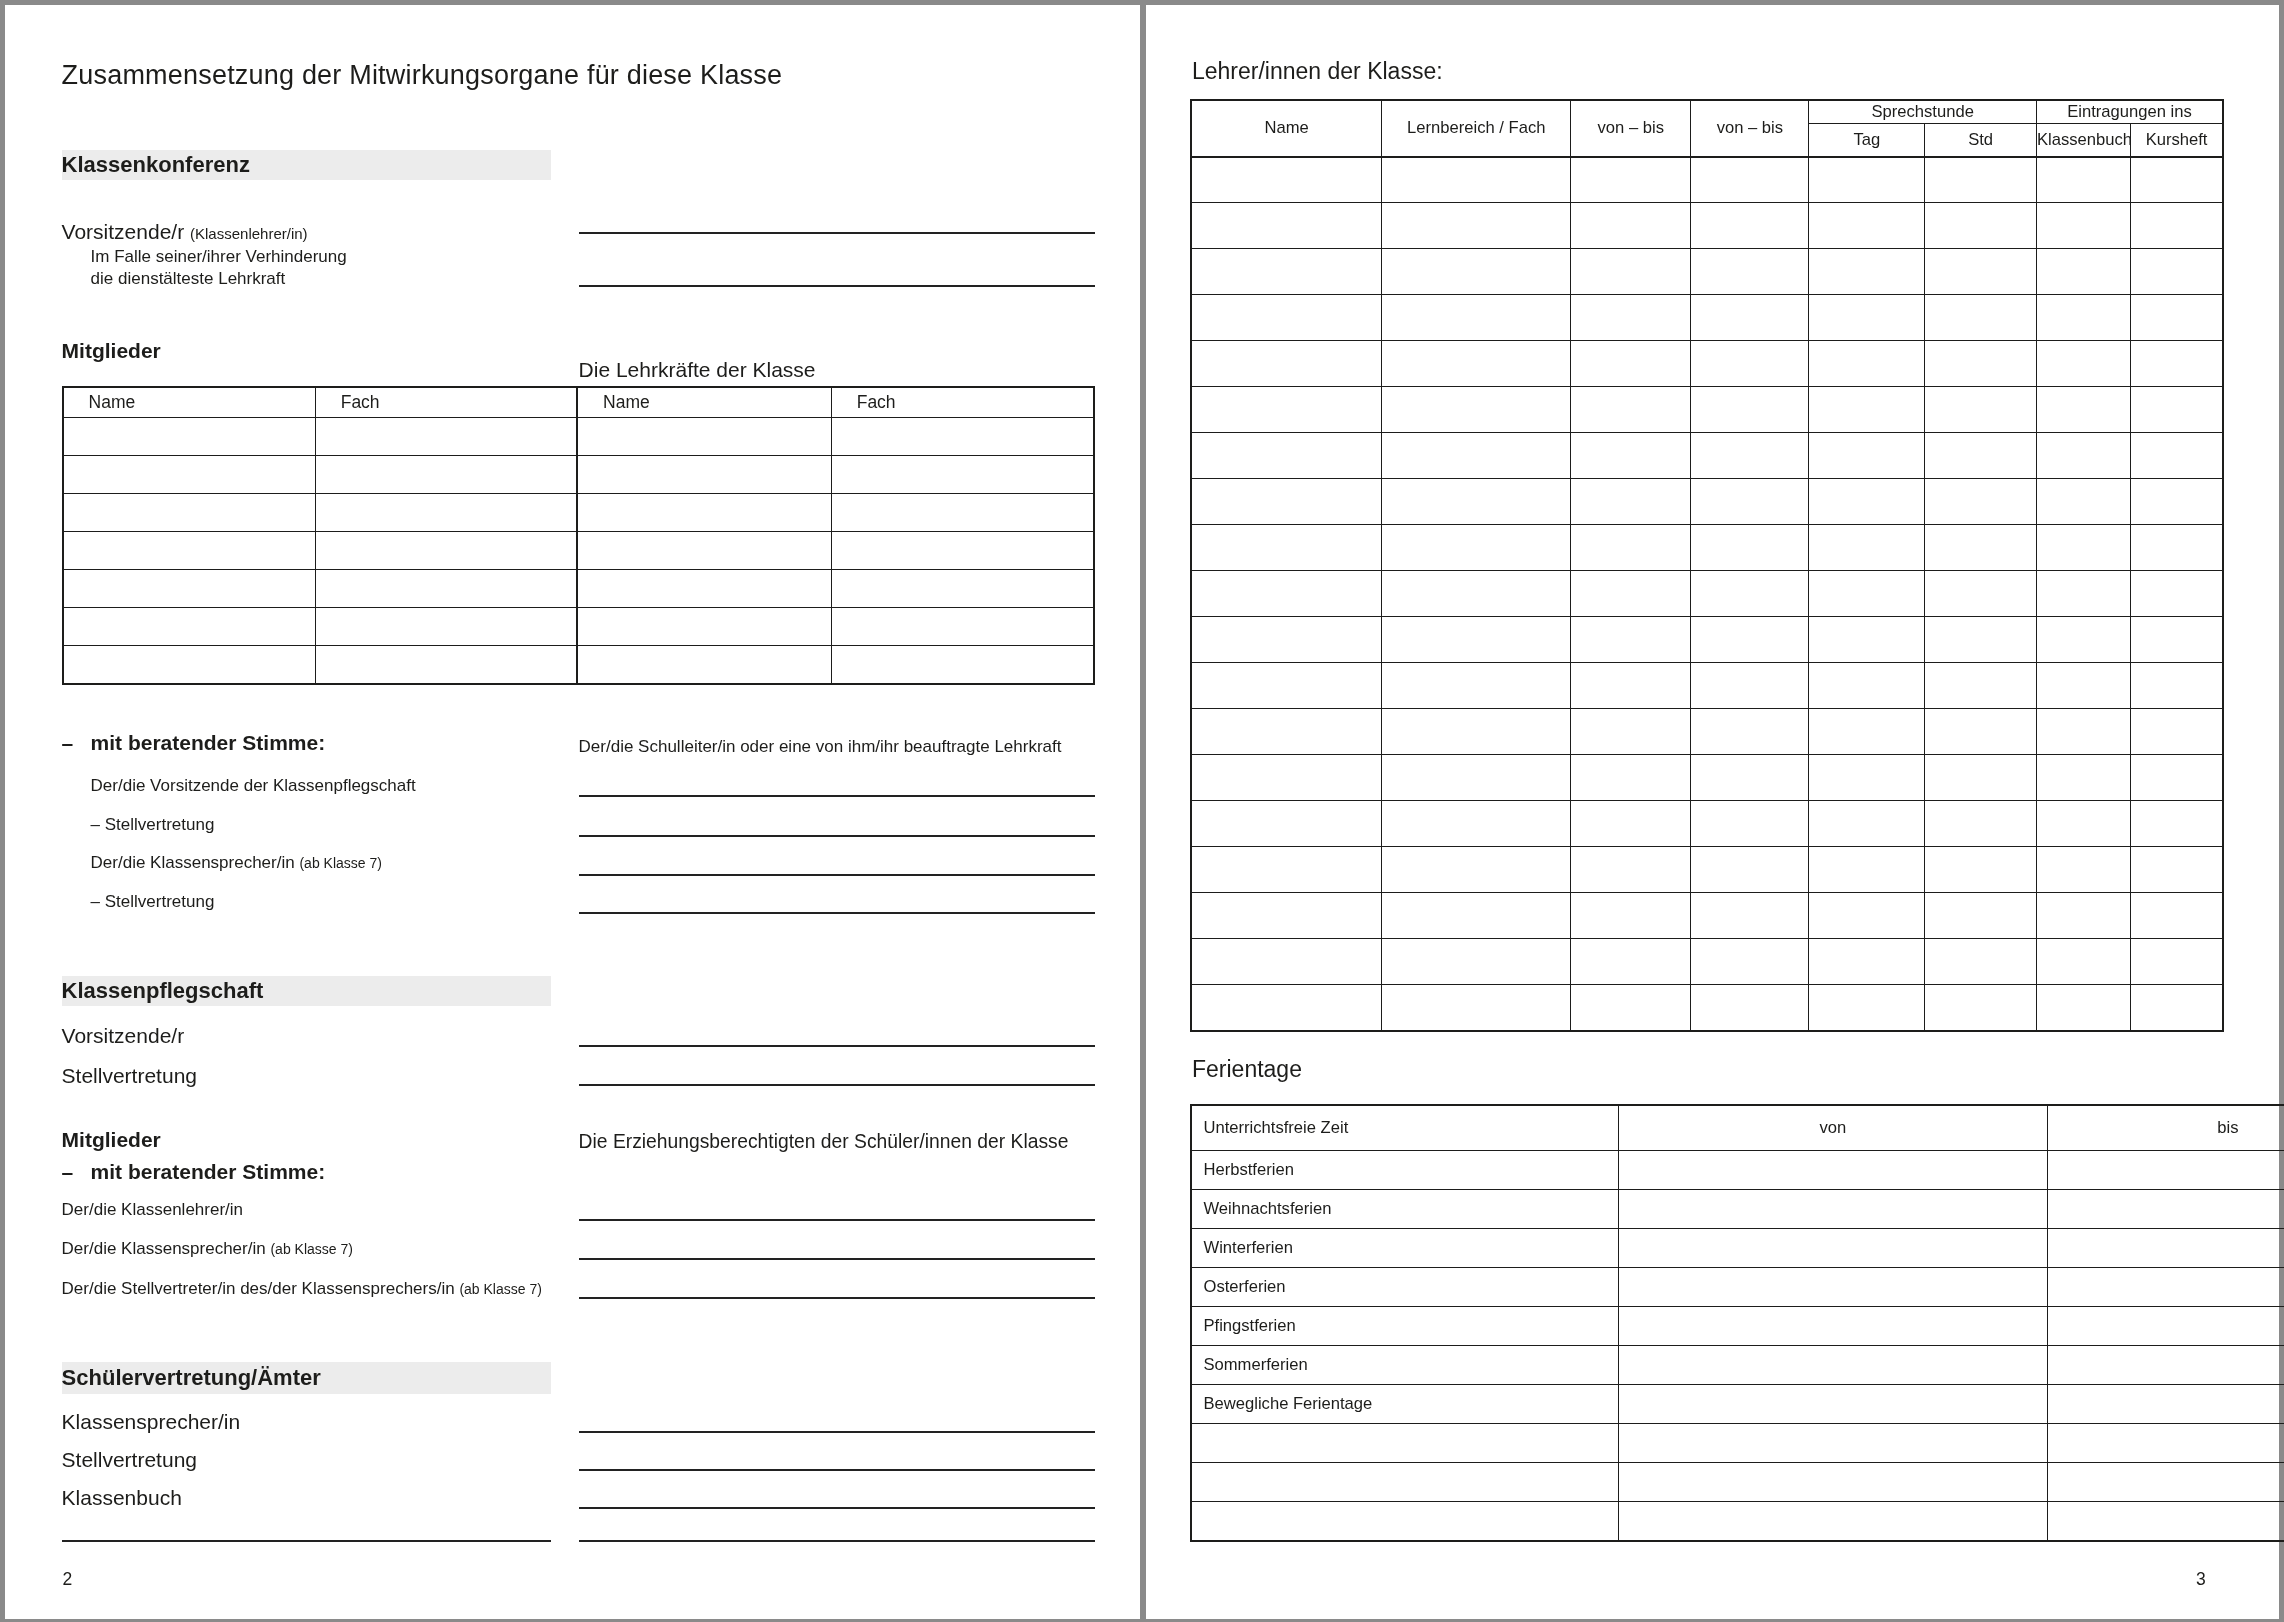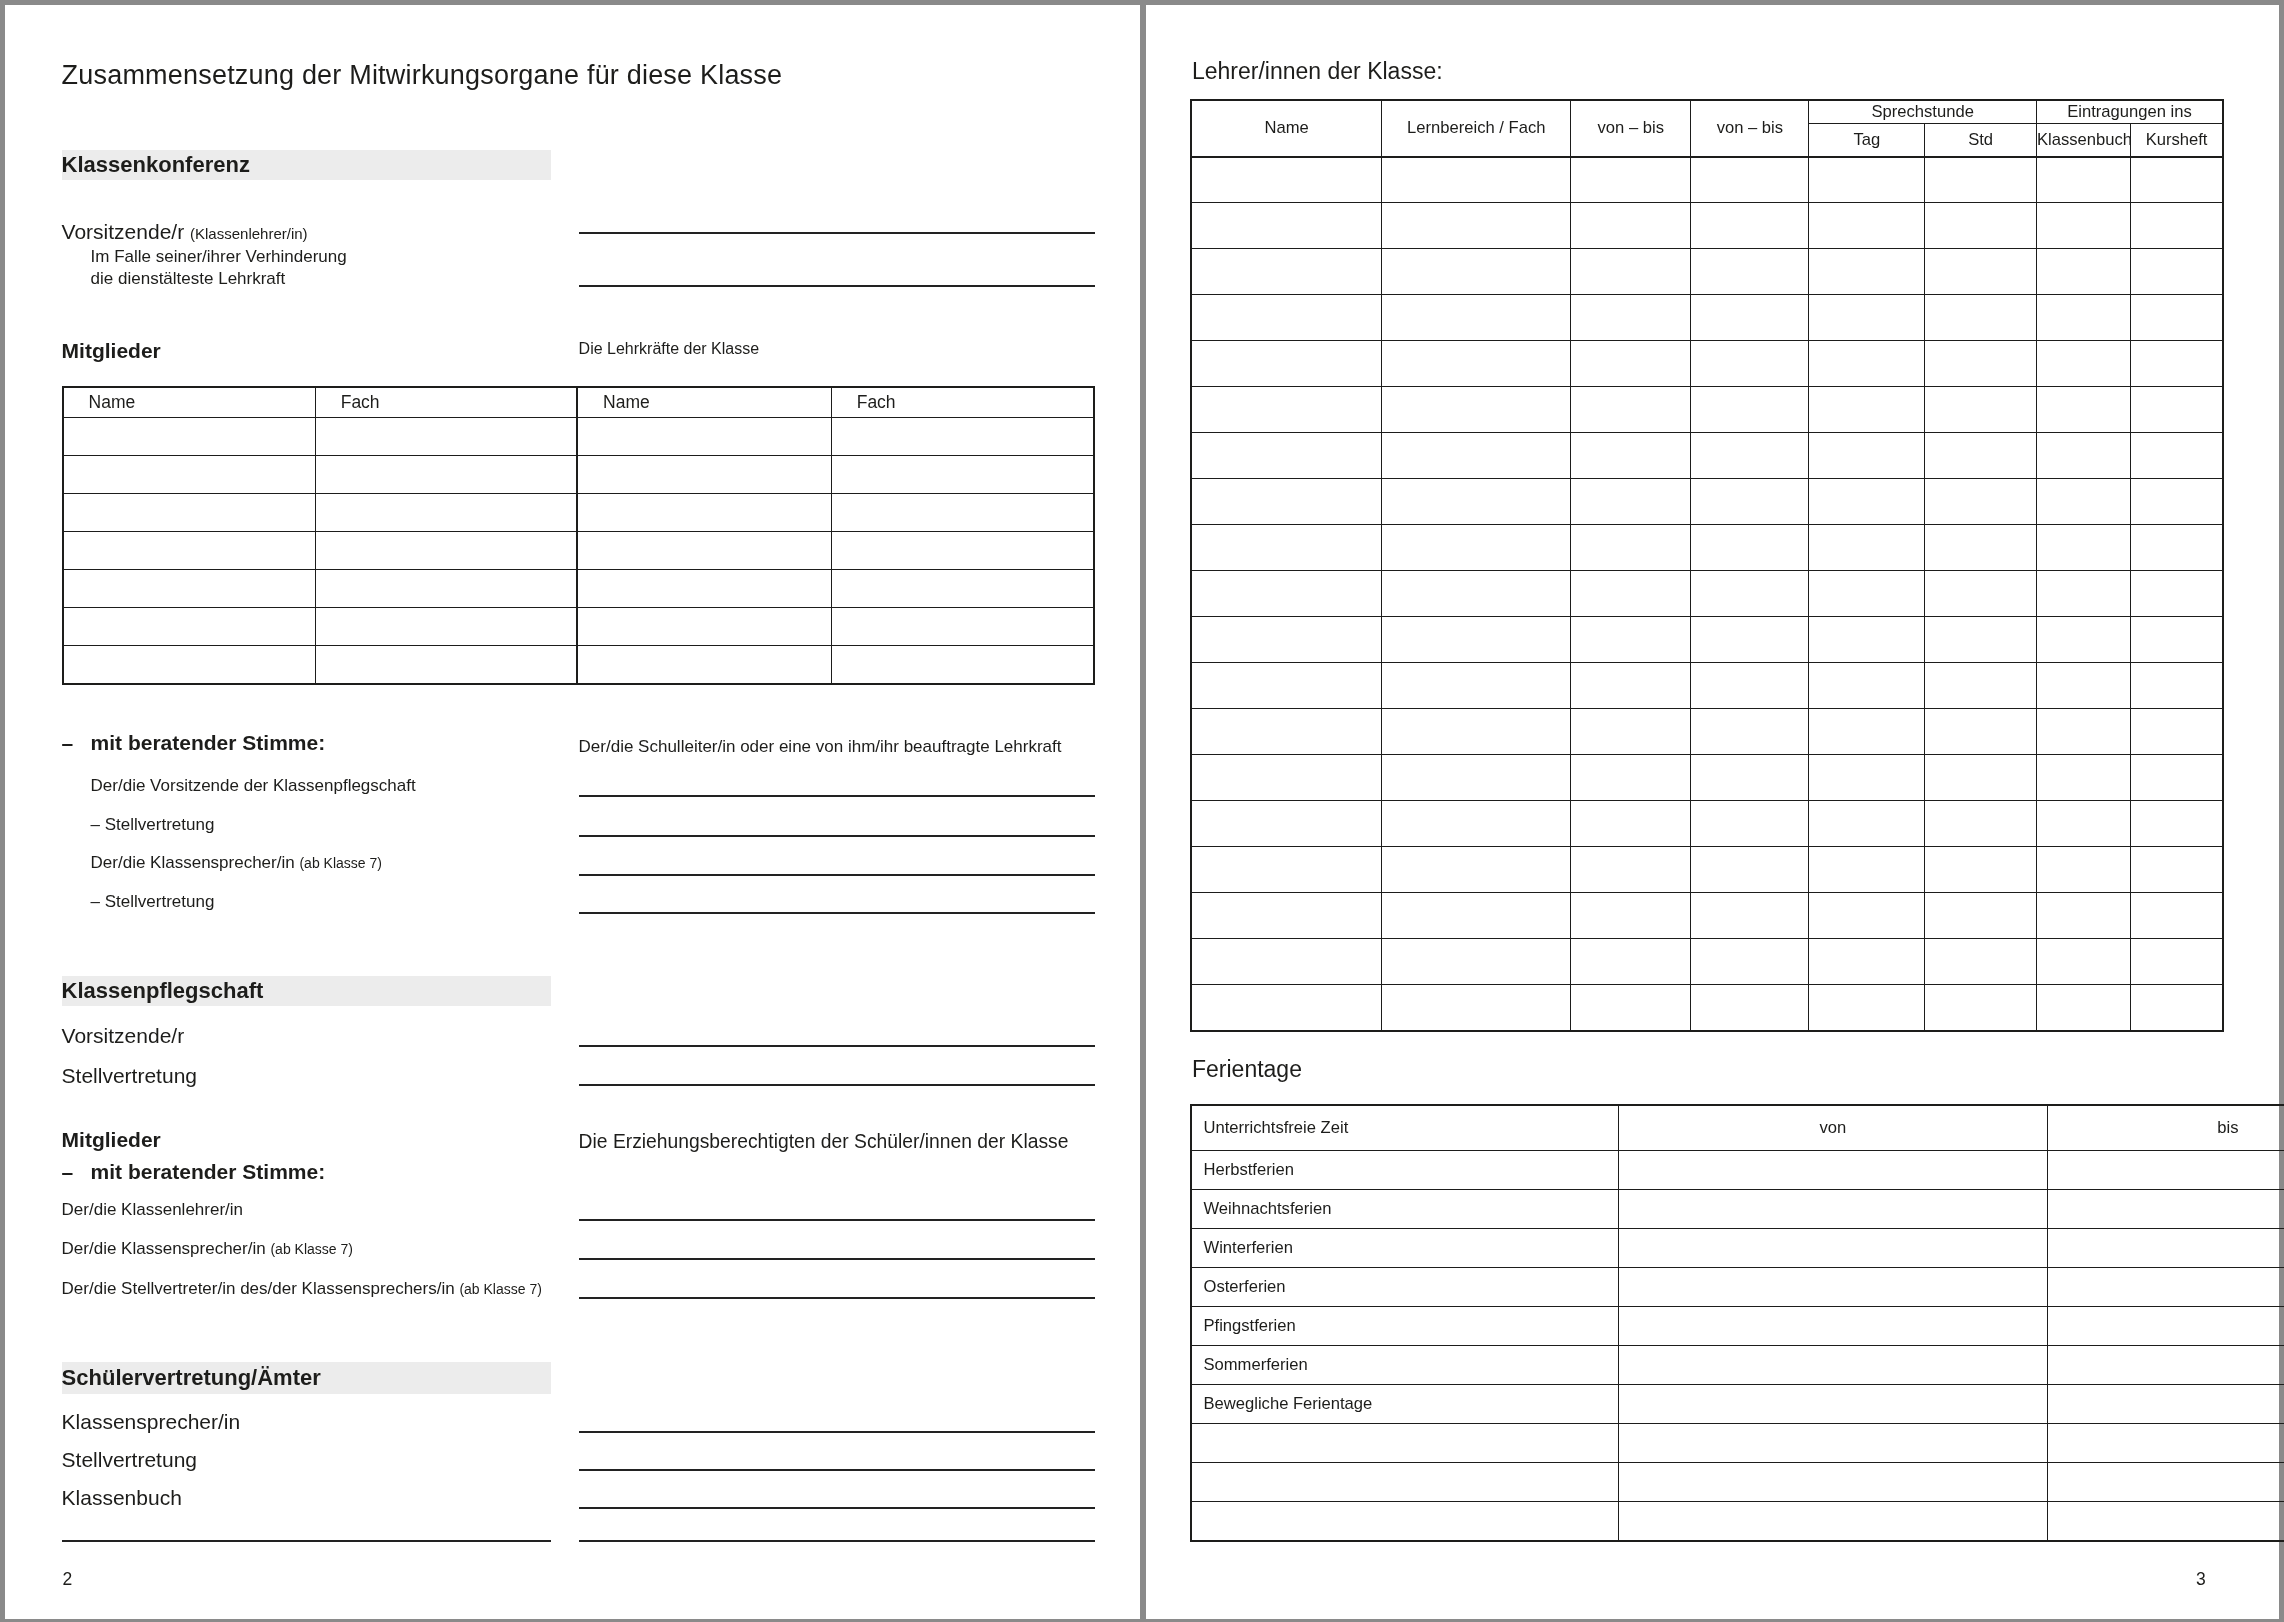--- a/index.html
+++ b/index.html
@@ -87,21 +87,21 @@
       <span>Vorsitzende/r</span>
       <span class="note">(Klassenlehrer/in)</span>
     </div>
     <div class="line" style="left:574px;top:227px;width:516px"></div>
 
     <div class="abs label-sm" style="left:86px;top:241px">Im Falle seiner/ihrer Verhinderung</div>
     <div class="abs label-sm" style="left:86px;top:263px">die dienstälteste Lehrkraft</div>
     <div class="line" style="left:574px;top:280px;width:516px"></div>
 
     <div class="abs label-lg bold" style="left:57px;top:333px">Mitglieder</div>
-    <div class="abs" style="left:574px;top:335px;font-size:16px">Die Lehrkräfte der Klasse</div>
+    <div class="abs" style="left:574px;top:353px;font-size:21px">Die Lehrkräfte der Klasse</div>
 
     <table id="mitglieder-table">
       <colgroup>
         <col style="width:24.5%">
           <col style="width:25.4%">
           <col style="width:24.65%">
           <col style="width:25.45%">
       </colgroup>
       <thead>
         <tr>

